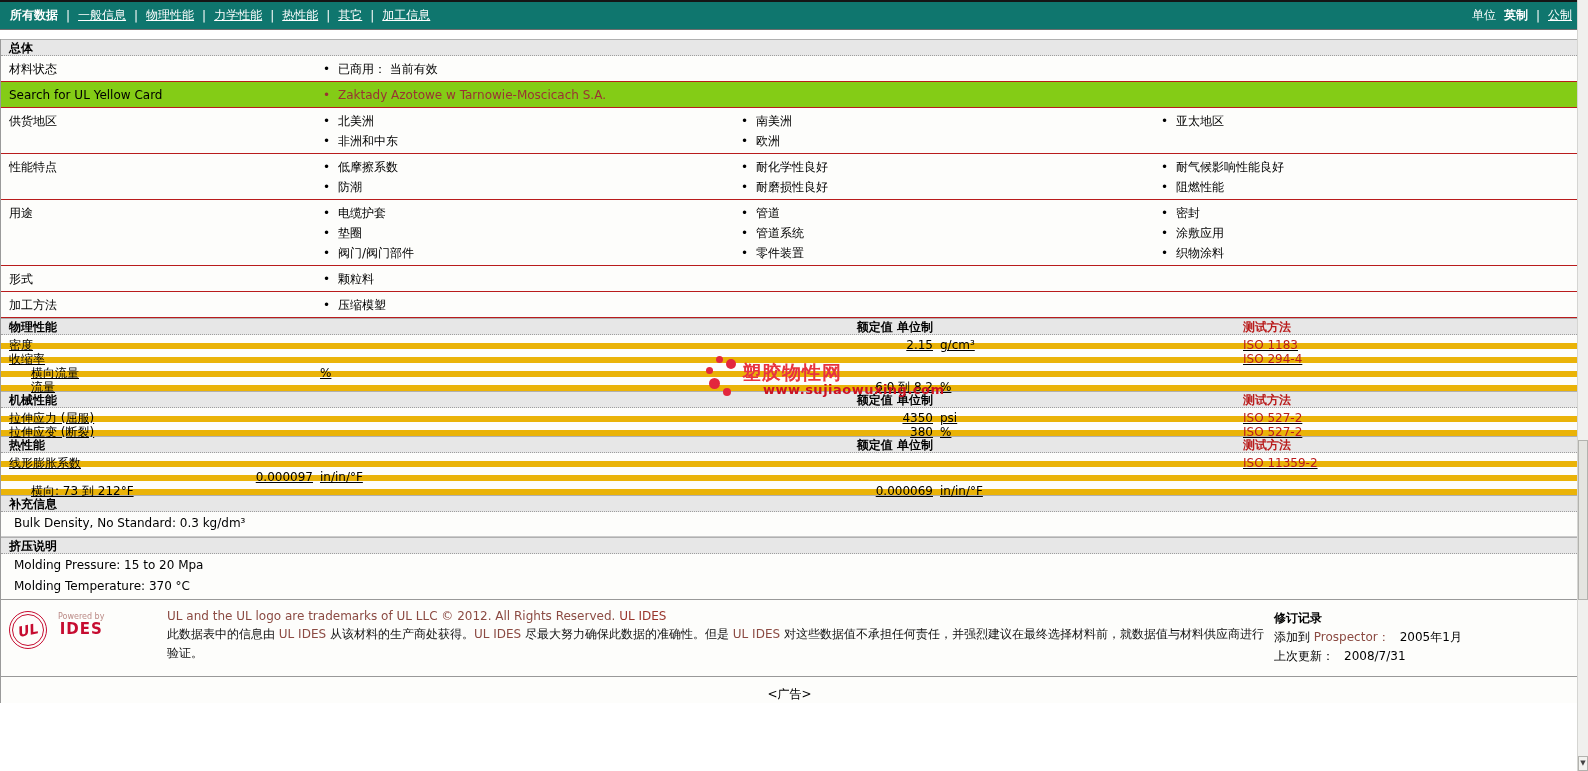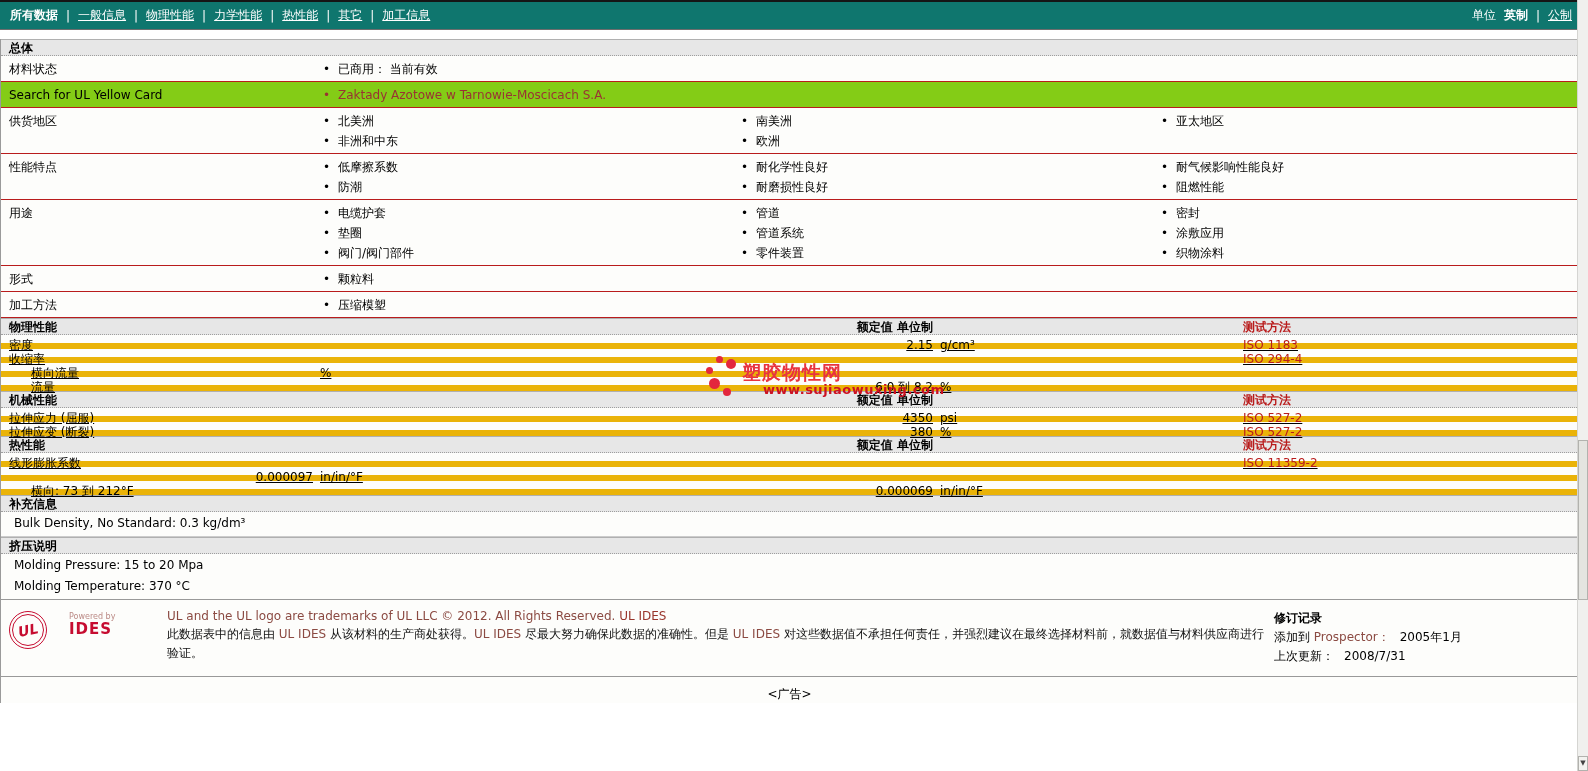--- a/index.html
+++ b/index.html
@@ -52,21 +52,21 @@
   .tsec-body { padding:1px 0 2px 3px; border-bottom:1px solid #999999; }
   .tsec-body.light { border-bottom:1px solid #cccccc; }
   
   .footer { display:flex; padding:8px 10px 4px 8px; width:1577px; }
   .logo-area { width:150px; display:flex; align-items:flex-start; padding-top:3px; }
   .ul-circle {
     width:38px; height:38px; border:4px double #c60c30; border-radius:50%;
     display:flex; align-items:center; justify-content:center; flex:0 0 auto;
   }
   .ul-circle span { color:#c60c30; font-weight:bold; font-style:italic; font-size:14px; transform:rotate(-12deg); }
-  .powered { margin-left:22px; padding-top:1px; }
+  .powered { margin-left:11px; padding-top:1px;text-align:center; }
   .powered .pb { font-size:8px; color:#bb8a86; line-height:9px; }
   .powered .ides { font-size:15px; font-weight:bold; color:#c60c30; letter-spacing:1px; line-height:16px; }
   .foot-text { width:1115px; padding-left:8px; }
   .tm-line { color:#8b4a42; line-height:17px; }
   .tm-line .tm-link { color:#99352b; cursor:pointer; }
   .disc { line-height:19px; color:#111; }
   .maroon-link { color:#8b4a42; cursor:pointer; }
   .revision { flex:1; padding-top:1px; line-height:19px; white-space:nowrap; }
   .rev-title { font-weight:bold; }
   .rev-brand { color:#8b4a42; }

